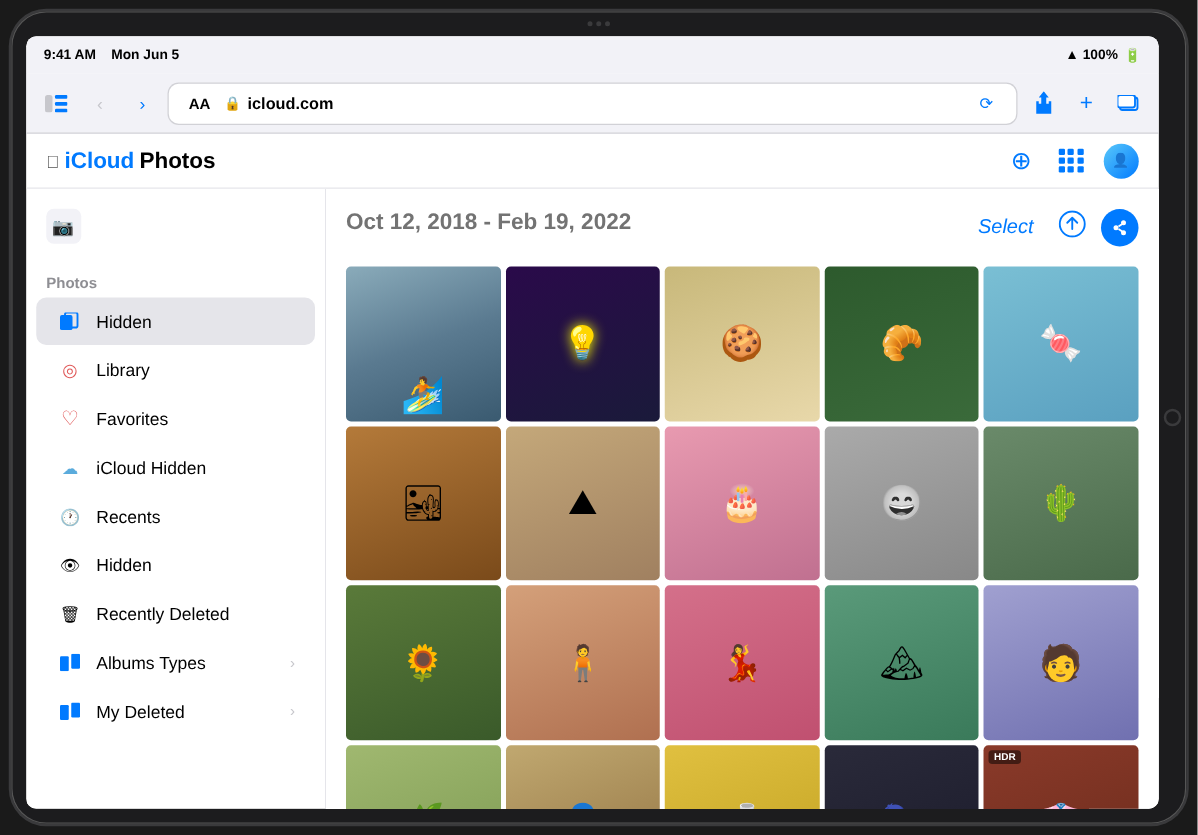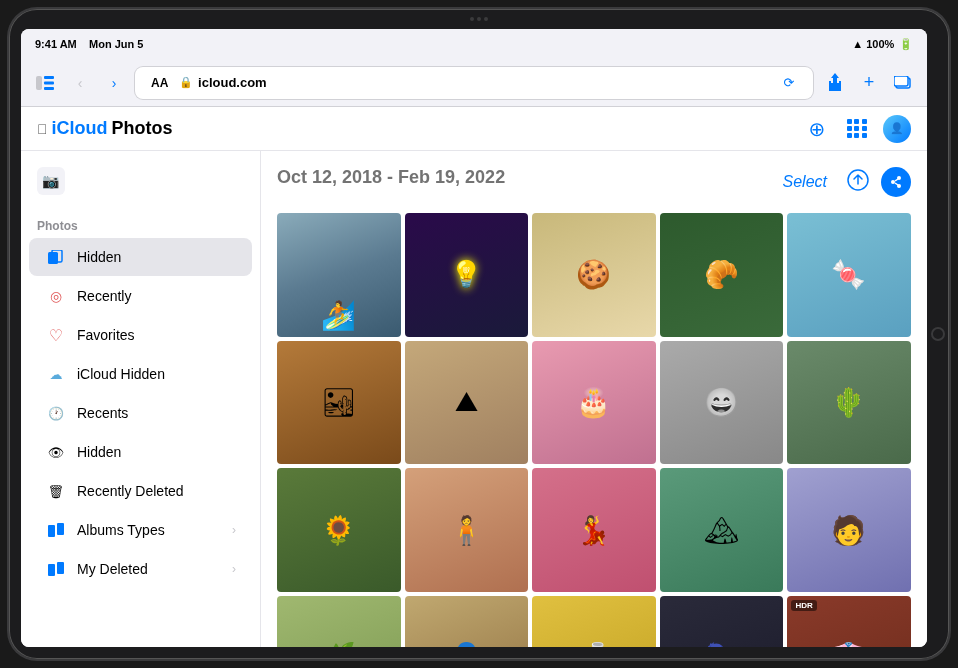--- a/index.html
+++ b/index.html
@@ -549,21 +549,21 @@
               <svg width="16" height="14" viewBox="0 0 16 14" fill="none">
                 <rect x="0" y="2" width="10" height="12" rx="1.5" fill="#007aff"></rect>
                 <rect x="4" y="0" width="10" height="12" rx="1.5" fill="none" stroke="#007aff" stroke-width="1.5"></rect>
               </svg>
             </div>
             <span>Hidden</span>
           </div>
 
           <div class="nav-item">
             <div class="nav-icon" style="color:#e05a5a;font-size:14px;">◎</div>
-            <span>Recently</span>
+            <span>Library</span>
           </div>
 
           <div class="nav-item">
             <div class="nav-icon" style="color:#e05a5a;font-size:16px;">♡</div>
             <span>Favorites</span>
           </div>
 
           <div class="nav-item">
             <div class="nav-icon" style="color:#5aabdc;font-size:13px;">☁</div>
             <span>iCloud Hidden</span>

